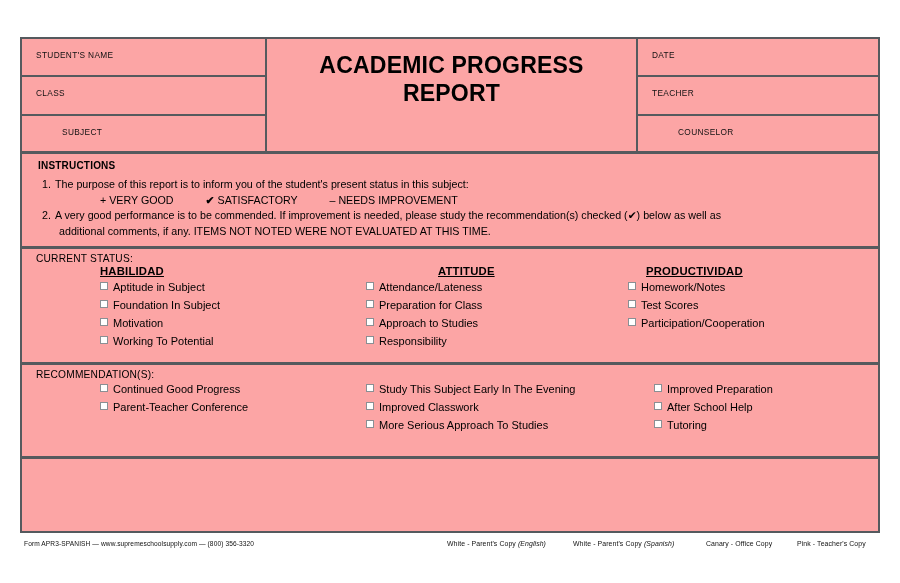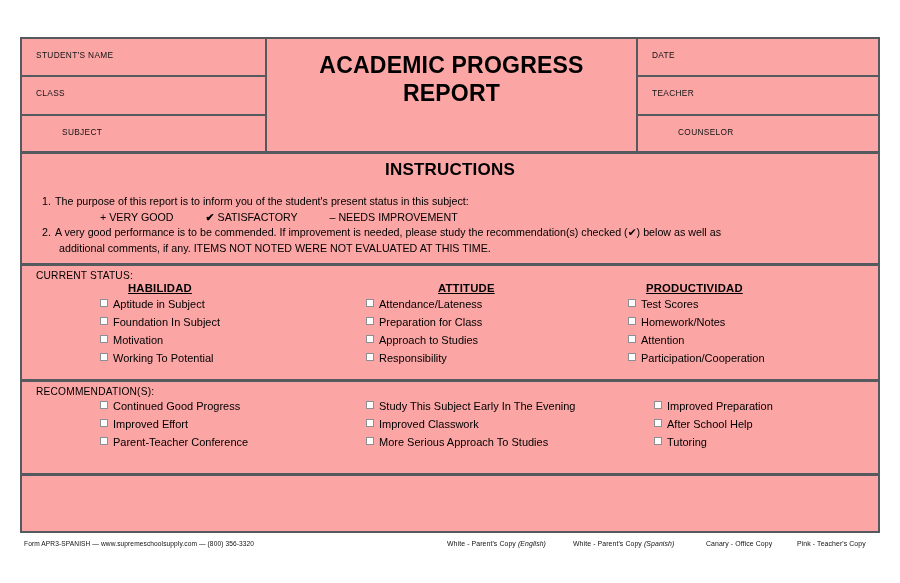--- a/index.html
+++ b/index.html
@@ -67,25 +67,25 @@
     transform: scaleX(0.94);
   }
 
   
   .instructions {
     position: relative;
     padding: 6px 16px 7px 16px;
     border-bottom: 3px solid #555a5e;
   }
   .instr-title {
-    text-align: center;
-    font-size: 17px;
+    text-align: left;
+    font-size: 10px;
     font-weight: bold;
     letter-spacing: 0.2px;
-    margin-bottom: 14px;
+    margin-bottom: 6px;
   }
   .instr-line {
     font-size: 10.7px;
     line-height: 1.44;
     white-space: nowrap;
   }
   .instr-num { display: inline-block; width: 17px; text-align: right; padding-right: 4px; }
   .instr-hang { padding-left: 21px; }
   .rating-row {
     font-size: 10.7px;
@@ -136,21 +136,21 @@
     margin-right: 5px;
     vertical-align: 1px;
     background: #fff;
   }
 
   
   .status-cols { height: 90px; }
   .sc1 { left: 64px;  width: 270px; }
   .sc2 { left: 330px; width: 280px; }
   .sc3 { left: 592px; width: 250px; }
-  .sc1 .col-head { margin-left: 28px; }
+  .sc1 .col-head { }
   .sc2 .col-head { margin-left: 72px; }
   .sc3 .col-head { margin-left: 18px; }
 
   
   .rec-cols { height: 68px; }
   .rc1 { left: 64px;  width: 270px; }
   .rc2 { left: 330px; width: 290px; }
   .rc3 { left: 618px; width: 250px; }
 
   
@@ -283,37 +283,35 @@
         <div class="col sc2">
           <div class="col-head">ATTITUDE</div>
           <label class="opt"><span class="box"></span><span>Attendance/Lateness</span></label>
           <label class="opt"><span class="box"></span><span>Preparation for Class</span></label>
           <label class="opt"><span class="box"></span><span>Approach to Studies</span></label>
           <label class="opt"><span class="box"></span><span>Responsibility</span></label>
         </div>
 
         <div class="col sc3">
           <div class="col-head">PRODUCTIVIDAD</div>
+          <label class="opt"><span class="box"></span><span>Homework/Notes</span></label>
           <label class="opt"><span class="box"></span><span>Test Scores</span></label>
-          <label class="opt"><span class="box"></span><span>Homework/Notes</span></label>
-          <label class="opt"><span class="box"></span><span>Attention</span></label>
           <label class="opt"><span class="box"></span><span>Participation/Cooperation</span></label>
         </div>
 
       </div>
     </div>
 
     <div class="section">
       <div class="section-label">RECOMMENDATION(S):</div>
 
       <div class="cols rec-cols">
 
         <div class="col rc1">
           <label class="opt"><span class="box"></span><span>Continued Good Progress</span></label>
-          <label class="opt"><span class="box"></span><span>Improved Effort</span></label>
           <label class="opt"><span class="box"></span><span>Parent-Teacher Conference</span></label>
         </div>
 
         <div class="col rc2">
           <label class="opt"><span class="box"></span><span>Study This Subject Early In The Evening</span></label>
           <label class="opt"><span class="box"></span><span>Improved Classwork</span></label>
           <label class="opt"><span class="box"></span><span>More Serious Approach To Studies</span></label>
         </div>
 
         <div class="col rc3">

